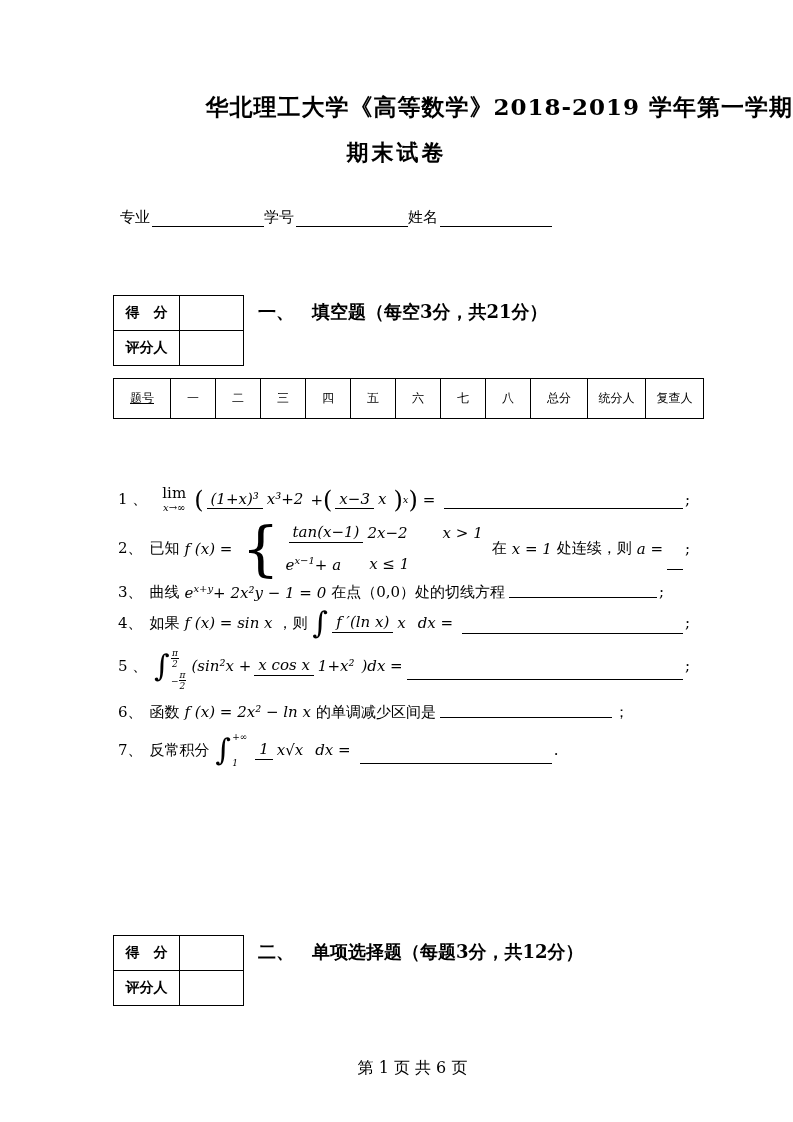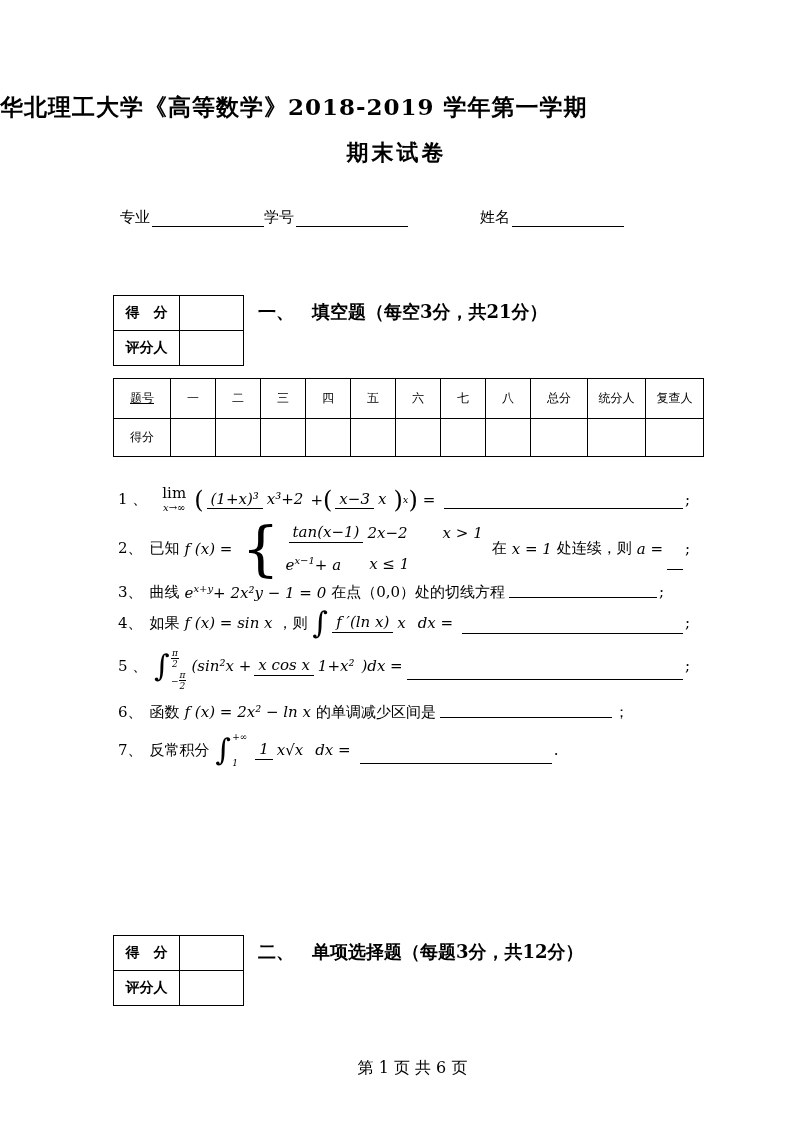--- a/index.html
+++ b/index.html
@@ -2,26 +2,26 @@
 <html><head>
 <meta charset="utf-8">
 <style>
   * { margin:0; padding:0; box-sizing:border-box; }
   html,body { width:793px; height:1122px; }
   body {
     background:#fff; color:#000; position:relative; overflow:hidden;
     font-family:"DejaVu Serif","Liberation Serif",serif;
   }
   .abs { position:absolute; }
-  .title1 { top:92px; left:0; width:100%; text-align:left; font-size:23px; font-weight:bold; letter-spacing:1px; }
+  .title1 { top:92px; left:0; width:100%; text-align:right; font-size:23px; font-weight:bold; letter-spacing:1px; }
   .title2 { top:138px; left:0; width:100%; text-align:center; font-size:22px; font-weight:bold; letter-spacing:3px; }
   .stu-row { top:208px; left:120px; width:560px; display:flex; align-items:flex-end; font-size:15px; }
   .blank { display:inline-block; border-bottom:1px solid #000; height:16px; }
   .stu-row .blank { width:112px; margin-left:2px; }
-  .gap1 { } .gap2 { margin-left:72px; }
+  .gap1 { } .gap2 { }
   .sbox { border-collapse:collapse; font-size:14px; }
   .sbox td { border:1px solid #000; height:35px; text-align:center; vertical-align:middle; }
   .sbox .lab { width:66px; font-weight:bold; }
   .sbox .val { width:64px; }
   .sbox1 { top:295px; left:113px; }
   .sbox2 { top:935px; left:113px; }
   .sec { font-size:18px; font-weight:bold; }
   .sec1 { top:300px; left:258px; }
   .sec2 { top:940px; left:258px; }
   .grid { top:378px; left:113px; border-collapse:collapse; table-layout:fixed; font-size:12px; }
@@ -109,34 +109,20 @@
         <td>三</td>
         <td>四</td>
         <td>五</td>
         <td>六</td>
         <td>七</td>
         <td>八</td>
         <td>总分</td>
         <td>统分人</td>
         <td>复查人</td>
       </tr>
-      <tr class="r2">
-        <td>得分</td>
-        <td></td>
-        <td></td>
-        <td></td>
-        <td></td>
-        <td></td>
-        <td></td>
-        <td></td>
-        <td></td>
-        <td></td>
-        <td></td>
-        <td></td>
-      </tr>
     </tbody>
   </table>
 
   <div class="abs problems">
 
     <div class="prob" style="margin-bottom:10px;">
       <span class="pno cn">1 、</span>
       <span class="lim">
         <span class="lt">lim</span>
         <span class="lb">x→∞</span>

